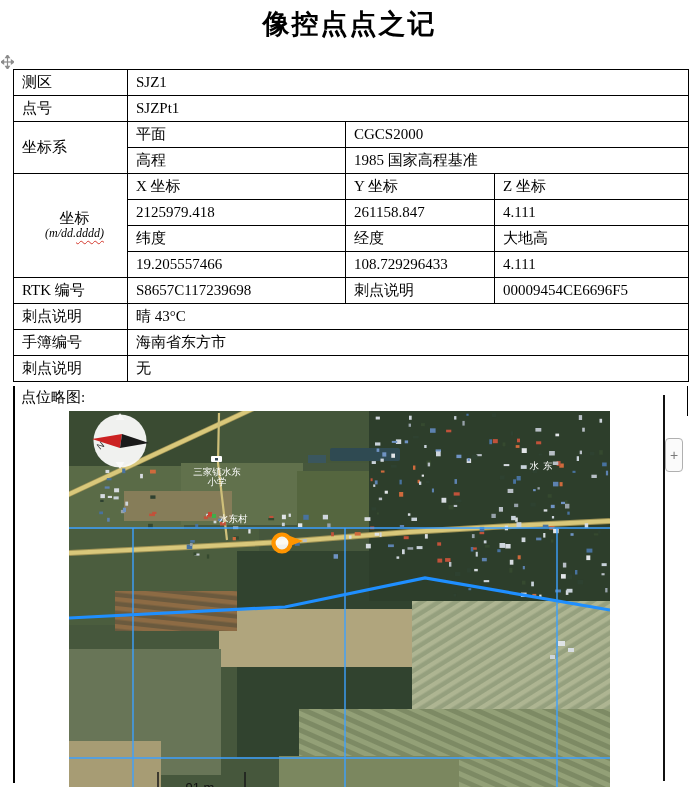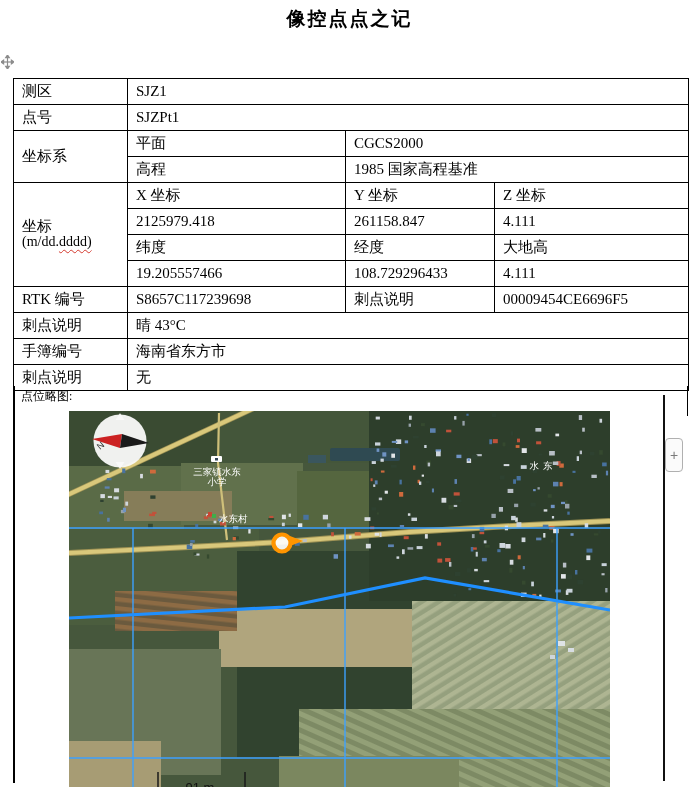--- a/index.html
+++ b/index.html
@@ -1,38 +1,38 @@
 <!DOCTYPE html>
 <html><head>
 <meta charset="utf-8">
 <style>
   html,body{margin:0;padding:0;background:#fff;}
   .page{position:relative;width:699px;height:787px;background:#fff;overflow:hidden;
         font-family:"Liberation Serif","DejaVu Serif",serif;color:#000;}
   .doc-title{position:absolute;top:6px;left:0;width:699px;text-align:center;
-             font-size:19px;font-weight:bold;letter-spacing:2px;}
+             font-size:27px;font-weight:bold;letter-spacing:2px;}
   
   .move-handle{position:absolute;left:1px;top:55px;width:13px;height:14px;}
   
-  table.ctl{position:absolute;left:13px;top:78px;width:675px;border-collapse:collapse;
+  table.ctl{position:absolute;left:13px;top:69px;width:675px;border-collapse:collapse;
             table-layout:fixed;}
   table.ctl td{border:1.5px solid #000;font-size:15px;line-height:1.05;
                padding:0 0 0 8px;vertical-align:middle;overflow:hidden;white-space:nowrap;}
   table.ctl tr{height:26px;}
   td.ctr{text-align:left;padding:0;}
   td.lbl{padding-left:9px;}
   .squiggle{text-decoration-line:underline;text-decoration-style:wavy;
             text-decoration-color:#d43a2f;text-decoration-thickness:1px;text-underline-offset:3px;}
-  .coordlbl{padding:0;}
-  .coordlbl .l2{font-size:14px;}
+  .coordlbl{text-align:center;padding:0;}
+  .coordlbl .l2{font-size:12px;font-style:italic;}
   
   .sketch-left-border{position:absolute;left:13px;top:386px;width:1.5px;height:397px;background:#000;}
   .right-border-seg{position:absolute;left:686.5px;top:386px;width:1.5px;height:30px;background:#000;}
   .sketch-right-line{position:absolute;left:663px;top:395px;width:1.7px;height:386px;background:#111;}
-  .sketch-heading{position:absolute;left:21px;top:388px;font-size:12px;}
+  .sketch-heading{position:absolute;left:21px;top:388px;font-size:15px;}
   .map-wrap{position:absolute;left:69px;top:411px;width:541px;height:376px;overflow:hidden;
             background:#46573c;}
   
   .plus-btn{position:absolute;left:665px;top:438px;width:18px;height:34px;background:#fbfbfb;
             border:1px solid #b0b0b0;border-radius:4px;color:#7a7a7a;font-size:14px;
             display:flex;align-items:center;justify-content:center;
             font-family:"Liberation Sans","DejaVu Sans",sans-serif;box-sizing:border-box;}
   svg text{font-family:"Liberation Sans","DejaVu Sans",sans-serif;}
 </style>
 </head>

